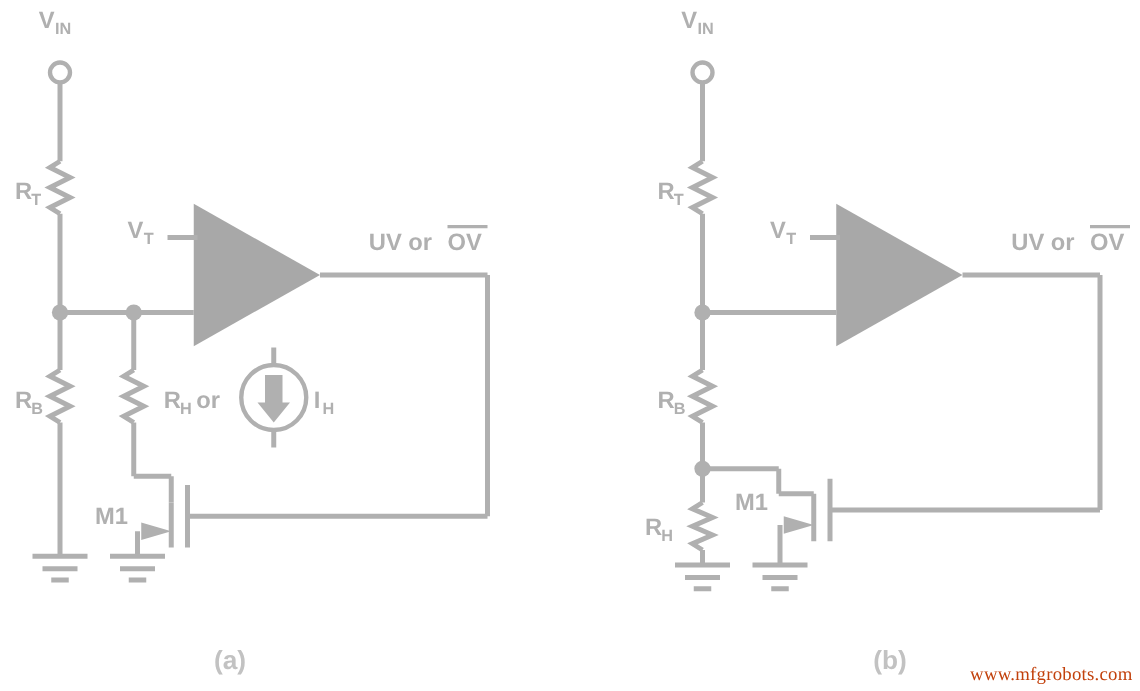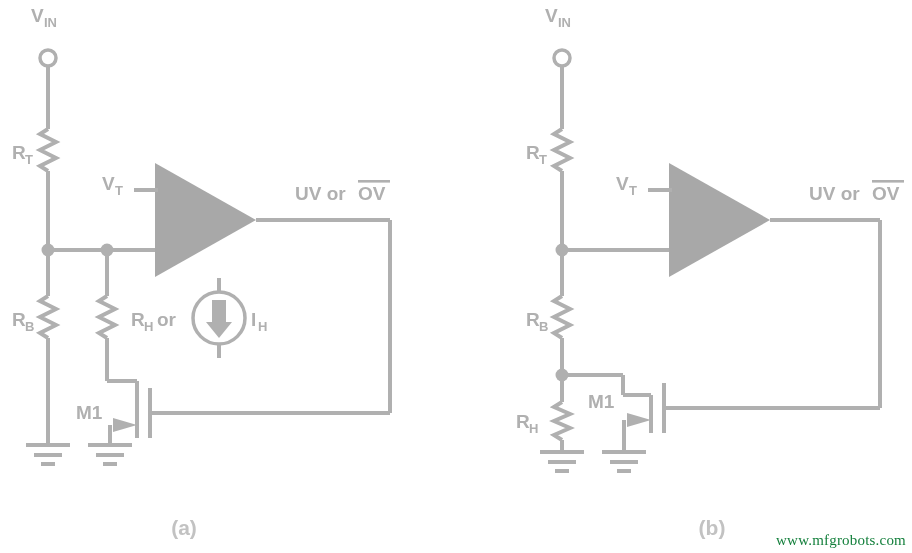--- a/index.html
+++ b/index.html
@@ -70,21 +70,21 @@
     font-weight: bold;
     fill: #c2c2c2;
     font-size: 21px;
   }
   .watermark {
     position: absolute;
     right: 6px;
     bottom: 4px;
     font-family: "Liberation Serif", serif;
     font-size: 15px;
-    color: #15803d;
+    color: #c2410c;
     letter-spacing: 0.2px;
     white-space: nowrap;
   }
   .overline-box {
     fill: #b0b0b0;
   }
 </style>
 </head>
 <body>
 

